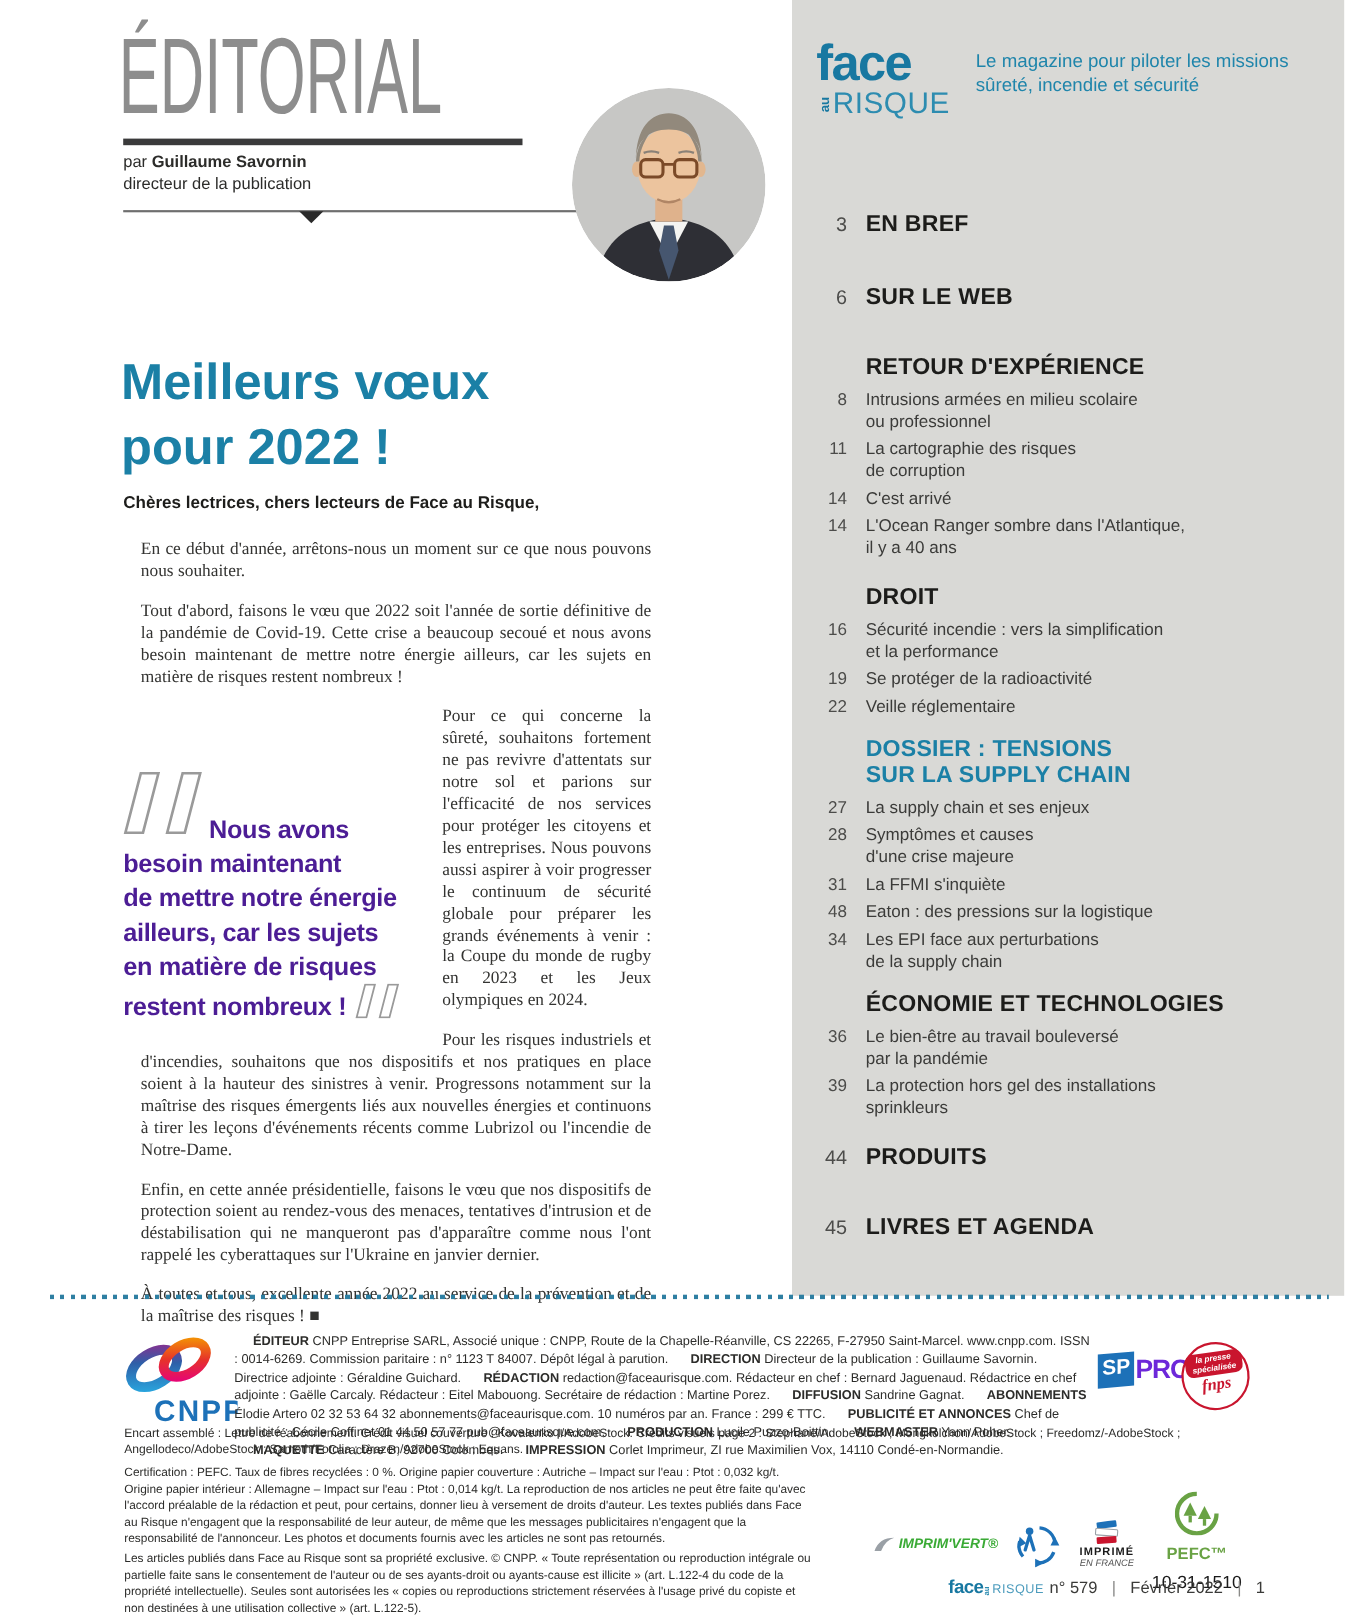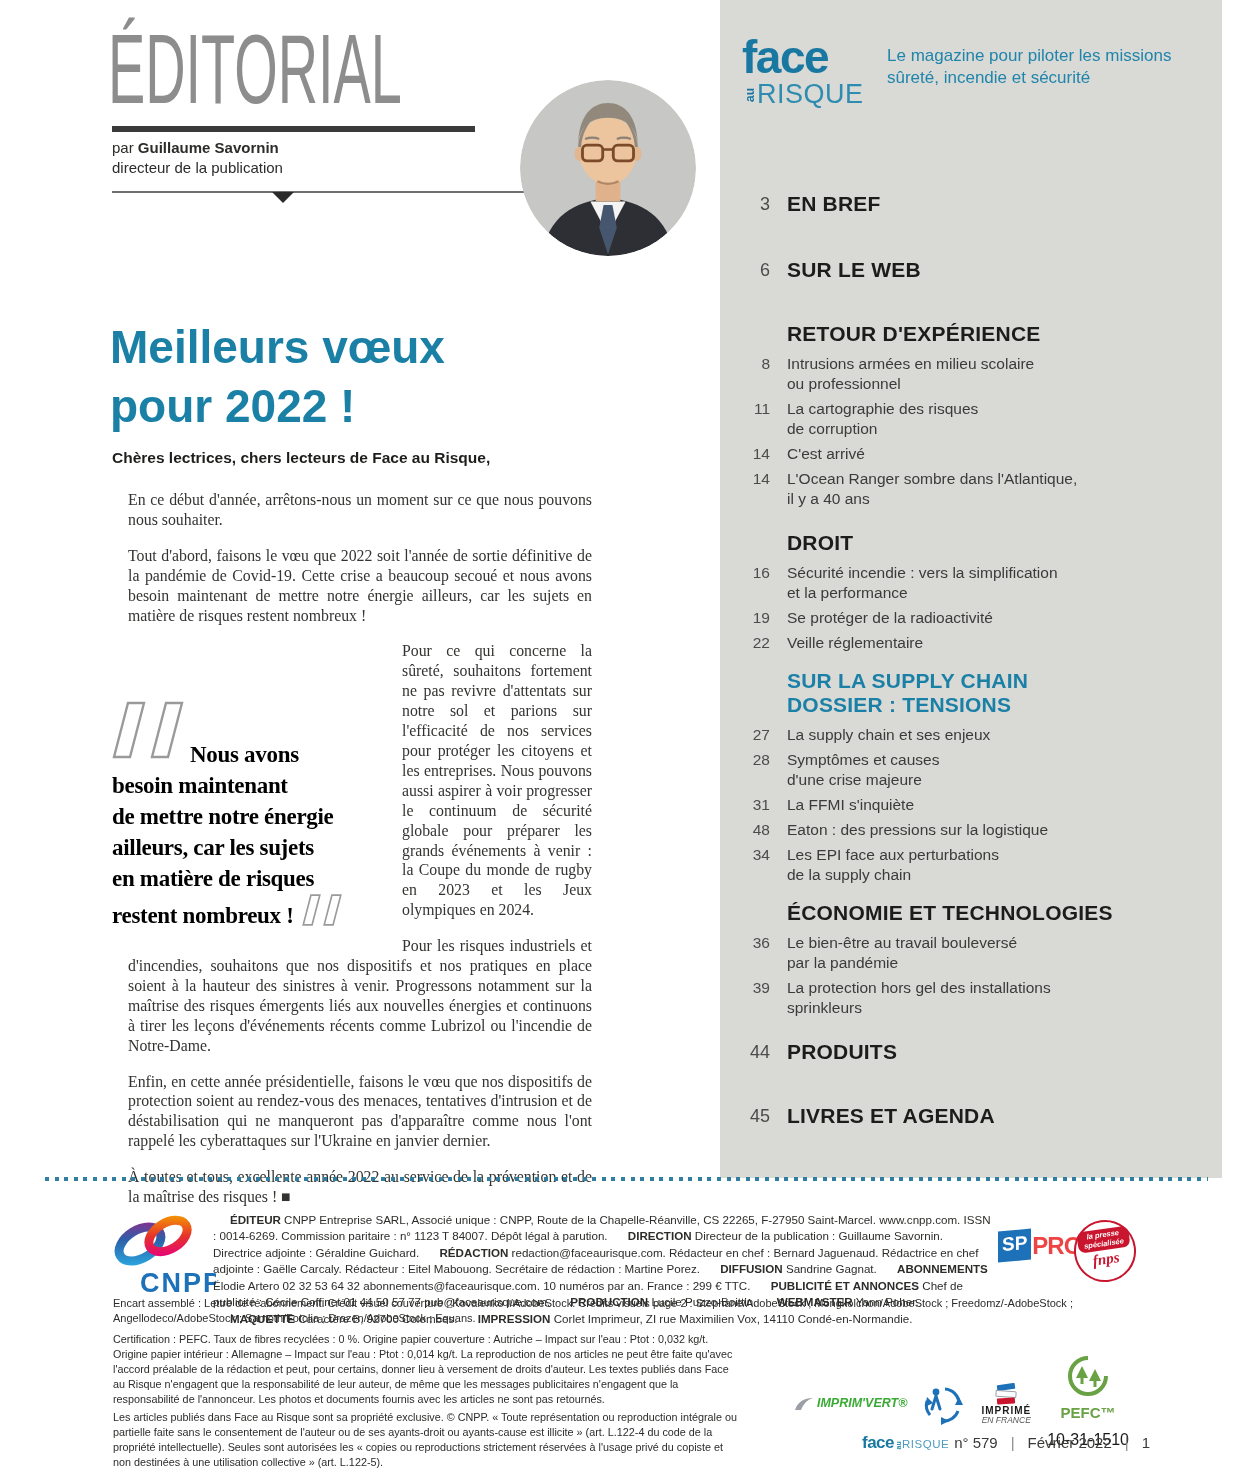--- a/index.html
+++ b/index.html
@@ -19,21 +19,21 @@
   .photo{position:absolute;left:520px;top:80px;width:176px;height:176px;border-radius:50%;overflow:hidden;}
 
   
   .headline{position:absolute;left:110px;top:318px;font-size:46px;font-weight:700;color:#1b80a6;line-height:1.28;}
   .lead{position:absolute;left:112px;top:449px;font-size:15.5px;font-weight:700;color:#1d1d1b;}
   .body{position:absolute;left:112px;top:474px;width:496px;font-family:"Liberation Serif",serif;
         font-size:15.8px;line-height:19.9px;color:#333331;text-align:justify;}
   .body p{margin:16px;}
 
   .quote{float:left;width:272px;margin:60px 18px 10px 0;position:relative;
-         font-family:Liberation Serif, serif;font-weight:700;color:#000000;}
+         font-family:Liberation Sans, sans-serif;font-weight:700;color:#4c1d95;}
   .q-open{position:absolute;left:0;top:0;}
   .q-line{font-size:23px;line-height:31px;white-space:nowrap;letter-spacing:-0.3px;text-align:left;}
   .q-line.first{padding-left:78px;margin-top:38px;}
   .q-close{display:inline-block;vertical-align:-3px;margin-left:7px;}
 
   
   .toc{position:absolute;left:720px;top:0;width:502px;height:1178px;background:#d9d9d6;}
   .toc-logo{position:absolute;left:22px;top:38px;width:450px;}
   .logo-face{font-size:46px;font-weight:800;color:#1878a1;letter-spacing:-1.5px;line-height:0.85;}
   .logo-row2{display:flex;align-items:center;margin-top:2px;}
@@ -57,21 +57,21 @@
   .dots{position:absolute;left:45px;top:1177px;width:1163px;height:4px;
         background:repeating-linear-gradient(90deg,#2e7fa2 0 4px,transparent 4px 9.6px);}
 
   
   .cnpp{position:absolute;left:106px;top:1212px;width:110px;height:88px;}
   .pub{position:absolute;left:213px;top:1212px;width:782px;font-size:11.6px;line-height:1.42;color:#2c2c2a;}
   .pub b{font-weight:700;padding-left:17px;}
   .sppro{position:absolute;left:998px;top:1230px;display:flex;align-items:center;}
   .sppro .sp{display:inline-block;background:#1d71b8;color:#fff;font-weight:800;font-size:19px;
              padding:4px 4px 8px 4px;transform:skewY(-5deg);line-height:1;}
-  .sppro .pro{color:#ef4444;font-weight:800;font-size:24px;letter-spacing:-1px;margin-left:1px;}
+  .sppro .pro{color:#6d28d9;font-weight:800;font-size:24px;letter-spacing:-1px;margin-left:1px;}
   .fnps{position:absolute;left:1074px;top:1220px;width:58px;height:58px;border:2px solid #c9152e;
         border-radius:50%;background:#fff;text-align:center;transform:rotate(-8deg);}
   .fnps .pill{background:#c9152e;color:#fff;font-style:italic;font-weight:700;font-size:7.5px;
               line-height:1.15;border-radius:7px;margin:7px 3px 0 3px;padding:2px 0;}
   .fnps .script{color:#c9152e;font-style:italic;font-size:15px;font-weight:700;
                 font-family:"Liberation Serif",serif;margin-top:1px;}
   .encart{position:absolute;left:113px;top:1296px;width:1016px;font-size:11px;line-height:1.36;color:#2c2c2a;}
   .cert{position:absolute;left:113px;top:1332px;width:1016px;font-size:10.8px;line-height:1.4;color:#2c2c2a;}
   .cert-logos{float:right;width:372px;margin:24px 0 0 16px;display:flex;align-items:center;
               justify-content:flex-end;gap:16px;}
@@ -227,22 +227,22 @@
       <div class="row mt5">
         <span class="num">19</span>
         <span class="lbl">Se protéger de la radioactivité</span>
       </div>
       <div class="row mt5">
         <span class="num">22</span>
         <span class="lbl">Veille réglementaire</span>
       </div>
 
       <div class="sec-title accent mt16">
+        <div>DOSSIER : TENSIONS</div>
         <div>SUR LA SUPPLY CHAIN</div>
-        <div>DOSSIER : TENSIONS</div>
       </div>
       <div class="row mt8">
         <span class="num">27</span>
         <span class="lbl">La supply chain et ses enjeux</span>
       </div>
       <div class="row mt5">
         <span class="num">28</span>
         <span class="lbl">
             <div>Symptômes et causes</div>
             <div>d'une crise majeure</div>

